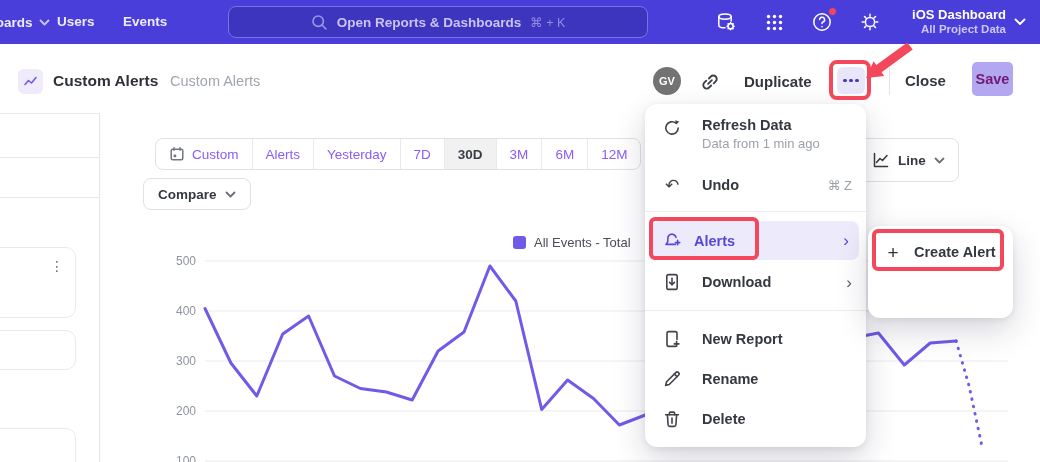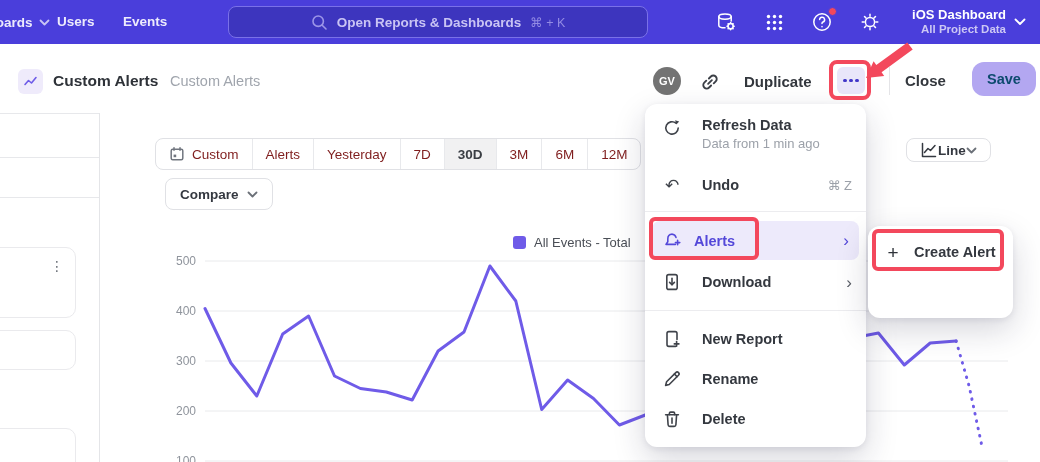--- a/index.html
+++ b/index.html
@@ -40,45 +40,45 @@
             background:#737373; color:#fff; font-size:11px; font-weight:700;
             display:flex; align-items:center; justify-content:center; cursor:pointer; }
   .link-btn { position:absolute; left:699px; top:71px; width:22px; height:22px; cursor:pointer; }
   .link-btn svg { stroke:#3B3F46; fill:none; stroke-width:1.7; stroke-linecap:round; stroke-linejoin:round; }
   .dup-btn { position:absolute; left:744px; top:73px; font-size:15px; font-weight:600; color:#33373D; cursor:pointer; }
   .more-btn { position:absolute; left:837px; top:67px; width:28px; height:27px; border-radius:6px;
               background:#E9E6FA; display:flex; align-items:center; justify-content:center; gap:2.5px; cursor:pointer; }
   .more-btn i { width:3.5px; height:3.5px; border-radius:50%; background:#4137C9; }
   .tb-divider { position:absolute; left:889px; top:67px; width:1px; height:28px; background:#E4E4E7; }
   .close-btn { position:absolute; left:905px; top:72px; font-size:15px; font-weight:600; color:#33373D; cursor:pointer; }
-  .save-btn { position:absolute; left:972px; top:62px; width:64px; height:34px; border:none; border-radius:12px;
-              background:#B3A7F1; color:#0c4a6e; font-size:14.5px; font-weight:600; font-family:inherit; cursor:pointer; }
+  .save-btn { position:absolute; left:972px; top:62px; width:41px; height:34px; border:none; border-radius:5px;
+              background:#B3A7F1; color:#701a75; font-size:14.5px; font-weight:600; font-family:inherit; cursor:pointer; }
 
   
   .side-vline { position:absolute; left:99px; top:113px; width:1px; height:349px; background:#E4E5E8; }
   .side-hline { position:absolute; left:0; width:99px; height:1px; background:#E7E8EB; }
   .side-card { position:absolute; left:-28px; width:104px; background:#fff; border:1px solid #EAEAED; border-radius:10px; }
   .kebab { position:absolute; left:50px; top:259px; font-size:14px; color:#6B7078; cursor:pointer; line-height:1; }
 
   
   .seg-control { position:absolute; left:155px; top:138px; height:32px; display:flex; align-items:stretch;
                  border:1px solid #E0E1E5; border-radius:8px; background:#fff; overflow:hidden; }
-  .seg { display:flex; align-items:center; gap:7px; padding:0 13px; font-size:13.5px; color:#7f1d1d;
+  .seg { display:flex; align-items:center; gap:7px; padding:0 13px; font-size:13.5px; color:#8b5cf6;
          border-right:1px solid #E8E9EC; cursor:pointer; white-space:nowrap; }
   .seg:last-child { border-right:none; }
   .seg.selected { background:#F1F1F2; color:#3A3E44; font-weight:700; }
   .seg svg { stroke:#71767F; fill:none; stroke-width:1.5; stroke-linecap:round; }
-  .compare-btn { position:absolute; left:165px; top:178px; height:32px; padding:0 14px; display:flex;
+  .compare-btn { position:absolute; left:143px; top:178px; height:32px; padding:0 14px; display:flex;
                  align-items:center; gap:8px; border:1px solid #E0E1E5; border-radius:8px; background:#fff;
                  font-size:13.5px; font-weight:600; color:#343840; cursor:pointer; }
   .hidden-dd { position:absolute; left:770px; top:138px; width:96px; height:32px; border:1px solid #E0E1E5;
                border-radius:8px; background:#fff; z-index:1; display:flex; align-items:center;
                justify-content:flex-end; padding-right:12px; cursor:pointer; }
-  .line-btn { position:absolute; left:906px; top:138px; height:24px; padding:0 13px; display:flex;
-              align-items:center; border:1px solid #E0E1E5; border-radius:8px; background:#fff;
+  .line-btn { position:absolute; left:858px; top:138px; height:44px; padding:0 13px; display:flex;
+              align-items:center; gap:8px; border:1px solid #E0E1E5; border-radius:8px; background:#fff;
               font-size:13.5px; font-weight:600; color:#343840; cursor:pointer; z-index:1; }
   .chev { stroke:#6B7078; fill:none; stroke-width:1.8; stroke-linecap:round; stroke-linejoin:round; }
 
   
   #chart-svg { position:absolute; left:0; top:113px; width:1040px; height:349px; z-index:0; }
   .legend { position:absolute; left:513px; top:235px; display:flex; align-items:center; gap:8px; z-index:1; }
   .legend-swatch { width:13px; height:13px; border-radius:3px; }
   .legend-label { font-size:13px; color:#4A4E56; }
 
   

